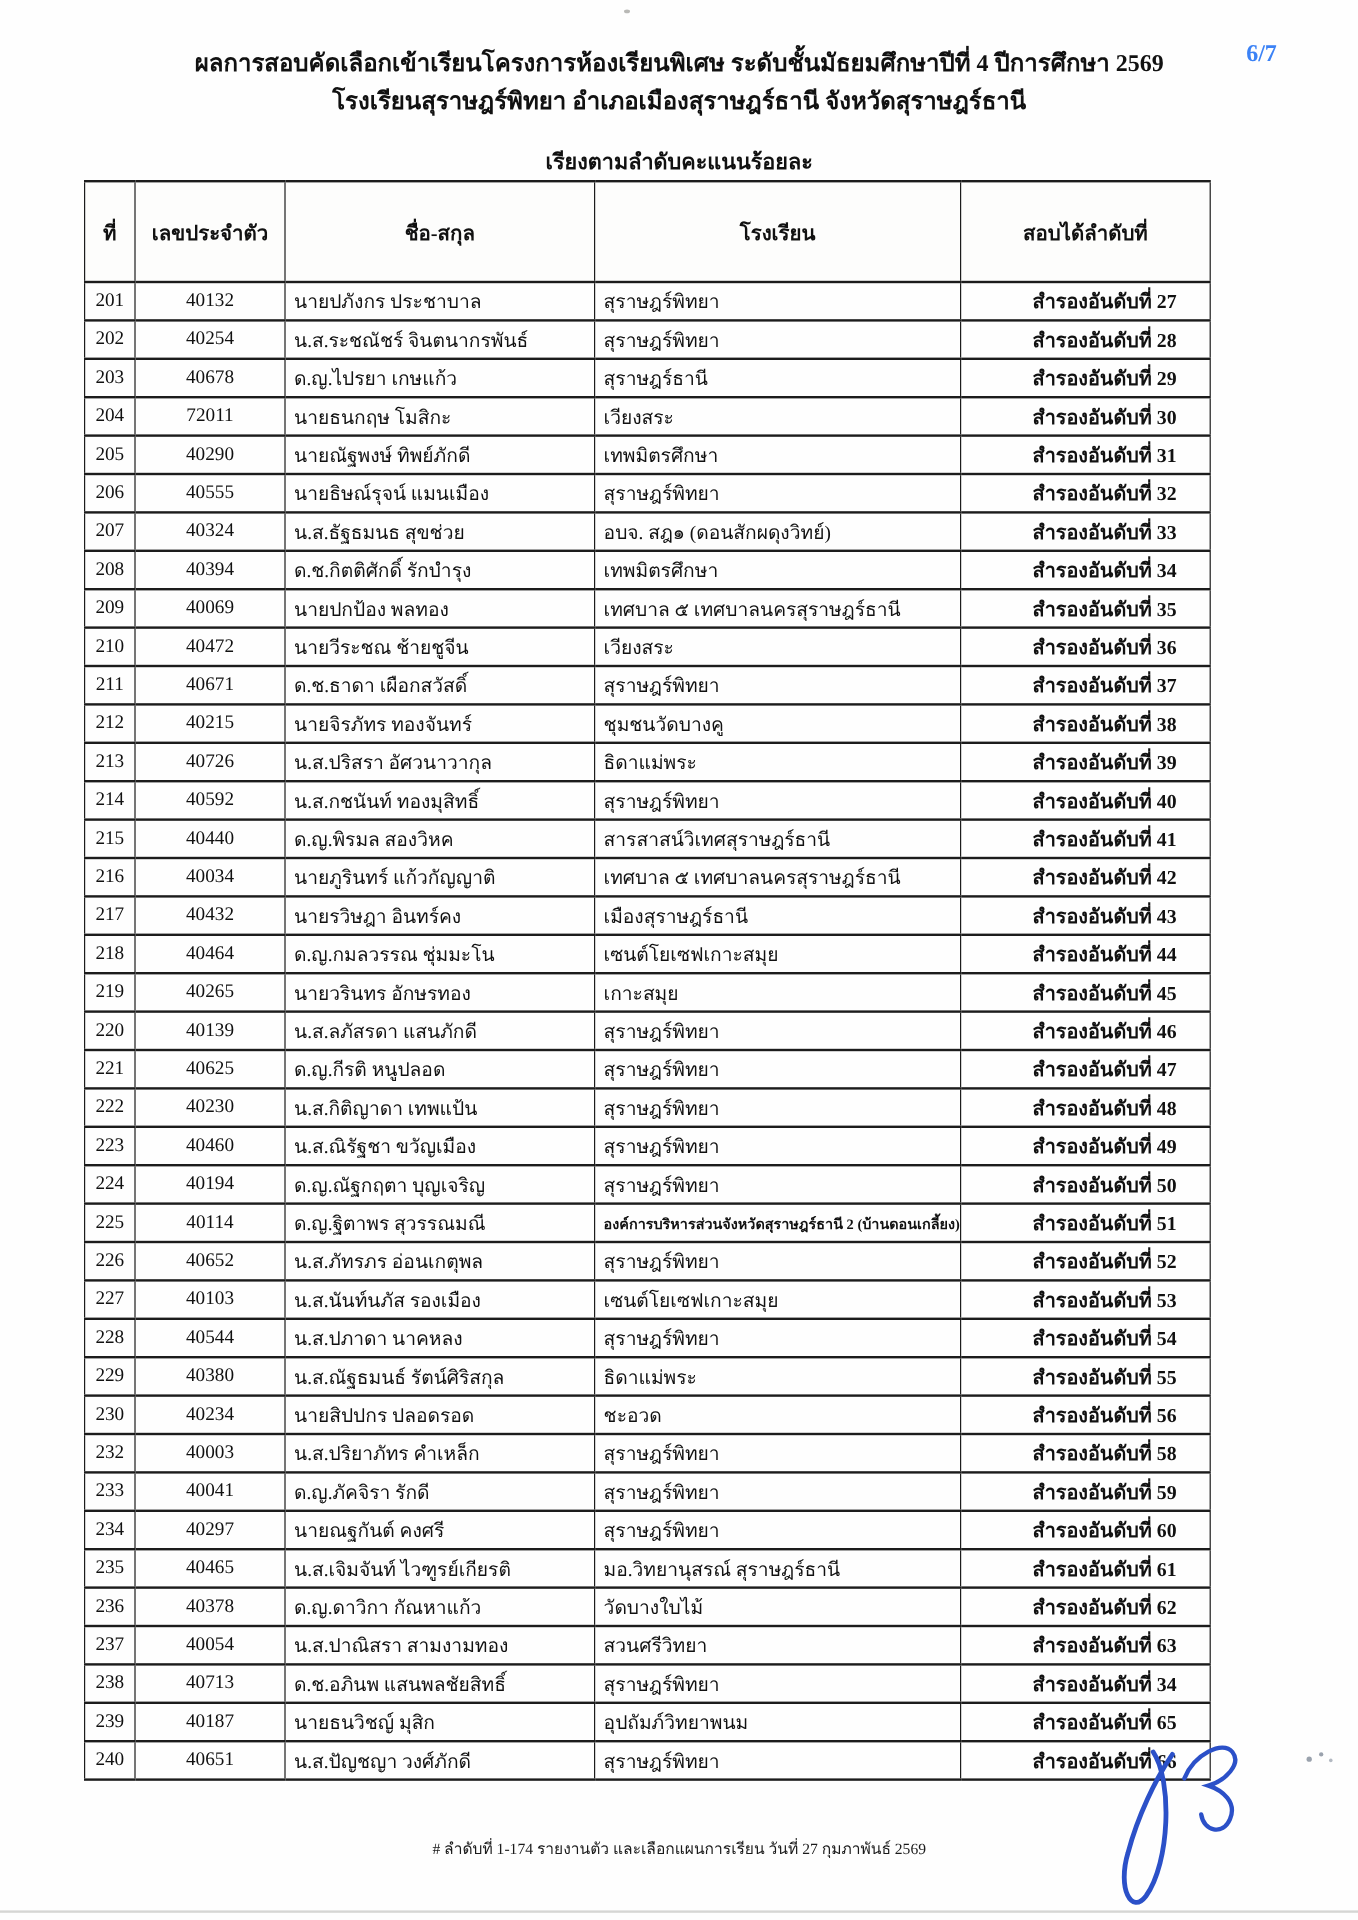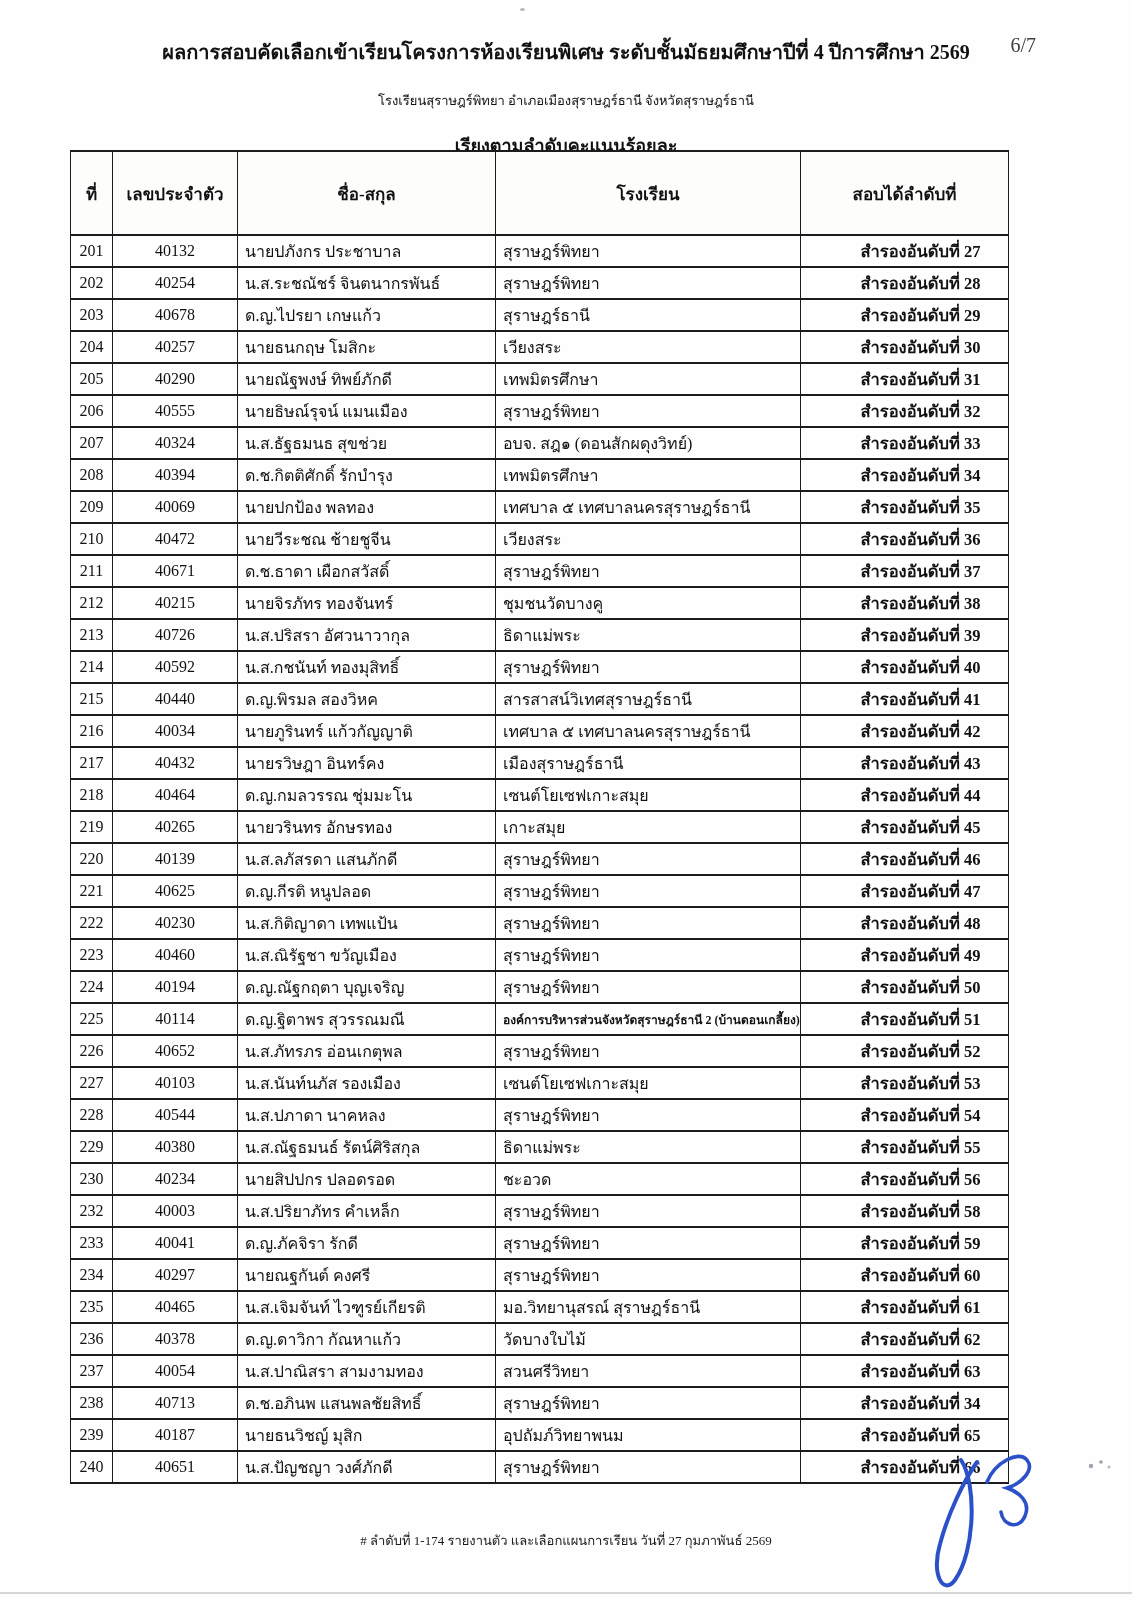--- a/index.html
+++ b/index.html
@@ -3,26 +3,26 @@
 <meta charset="utf-8">
 <style>
   * { margin:0; padding:0; box-sizing:border-box; }
   html,body { background:#ffffff; }
   body { font-family:"Liberation Serif","DejaVu Sans",serif; color:#111; }
   .page {
     position:relative; width:1132px; height:1600px; margin:0 auto;
     background:#fefefe; overflow:hidden;
   }
   .pagenum {
-    position:absolute; top:34px; right:96px;
-    font-size:20px; color:#404040;
+    position:absolute; top:34px; right:68px;
+    font-size:20px; color:#3b82f6;font-weight:bold;
   }
   .titles { padding-top:36px; text-align:center; }
-  .title-1 { font-size:20px; font-weight:bold; margin-bottom:22px; }
-  .title-2 { font-size:13px; font-weight:normal; margin-bottom:20px; }
+  .title-1 { font-size:20px; font-weight:bold; }
+  .title-2 { font-size:20px; font-weight:bold; margin-bottom:20px; }
   .title-3 { font-size:18px; font-weight:bold; }
   table.results {
     position:absolute; left:70px; top:150px; width:938px;
     border-collapse:collapse; table-layout:fixed;
     font-size:16px;
   }
   table.results col.c-no     { width:42px; }
   table.results col.c-id     { width:125px; }
   table.results col.c-name   { width:258px; }
   table.results col.c-school { width:305px; }
@@ -102,21 +102,21 @@
     <tr>
       <td class="c-no">203</td>
       <td class="c-id">40678</td>
       <td class="c-name">ด.ญ.ไปรยา เกษแก้ว</td>
       <td class="c-school">สุราษฎร์ธานี</td>
       <td class="c-rank">สำรองอันดับที่ 29</td>
     </tr>
 
     <tr>
       <td class="c-no">204</td>
-      <td class="c-id">40257</td>
+      <td class="c-id">72011</td>
       <td class="c-name">นายธนกฤษ โมสิกะ</td>
       <td class="c-school">เวียงสระ</td>
       <td class="c-rank">สำรองอันดับที่ 30</td>
     </tr>
 
     <tr>
       <td class="c-no">205</td>
       <td class="c-id">40290</td>
       <td class="c-name">นายณัฐพงษ์ ทิพย์ภักดี</td>
       <td class="c-school">เทพมิตรศึกษา</td>

